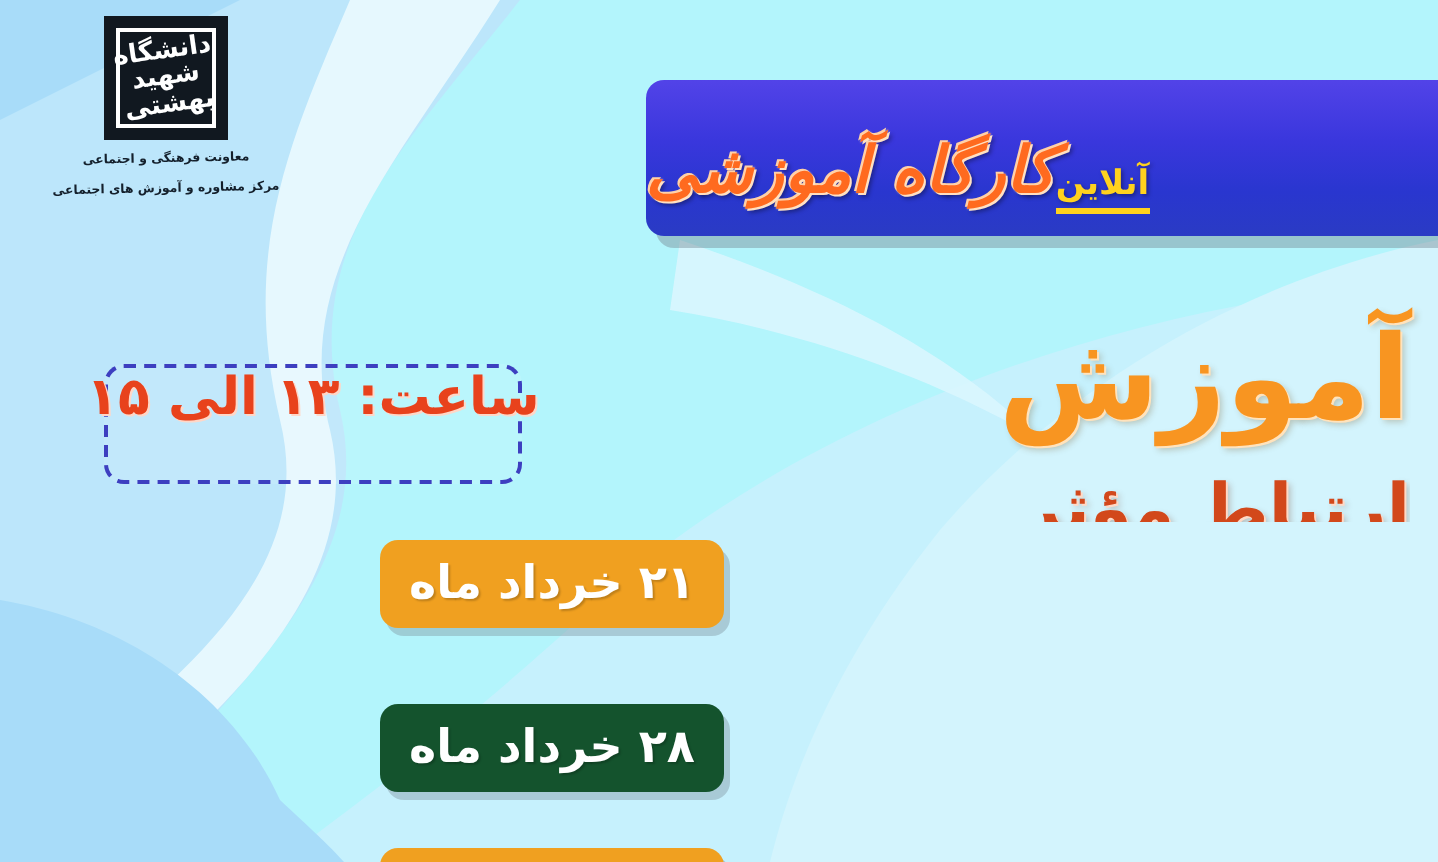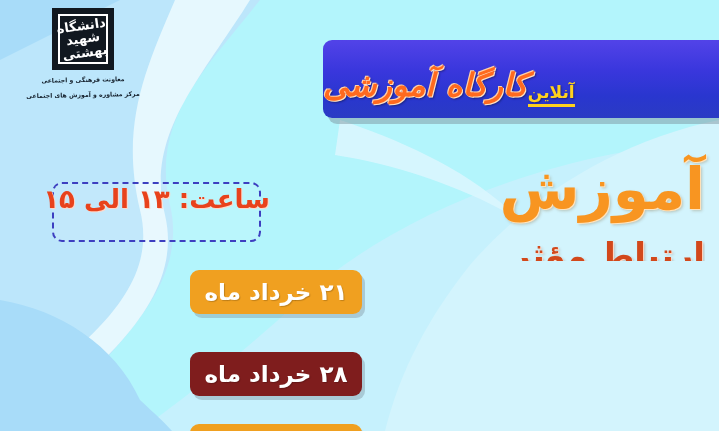--- a/index.html
+++ b/index.html
@@ -209,21 +209,21 @@
     font-size: 23px;
     font-weight: bold;
     white-space: nowrap;
     direction: rtl;
     box-shadow: 3px 4px 0 rgba(120,140,150,0.38);
     z-index: 6;
     text-shadow: 1px 1px 1px rgba(0,0,0,0.20);
     margin-left: 20px;
   }
   .badge-1 { top: 270px; background: #f0a020; }
-  .badge-2 { top: 352px; background: #7f1d1d; text-align: right; }
+  .badge-2 { top: 352px; background: #14532d; text-align: right; }
   .badge-3 {
     top: 424px;
     background: #f0a020;
     height: 44px;
     overflow: hidden;
   }
 </style>
 </head>
 <body>
 

